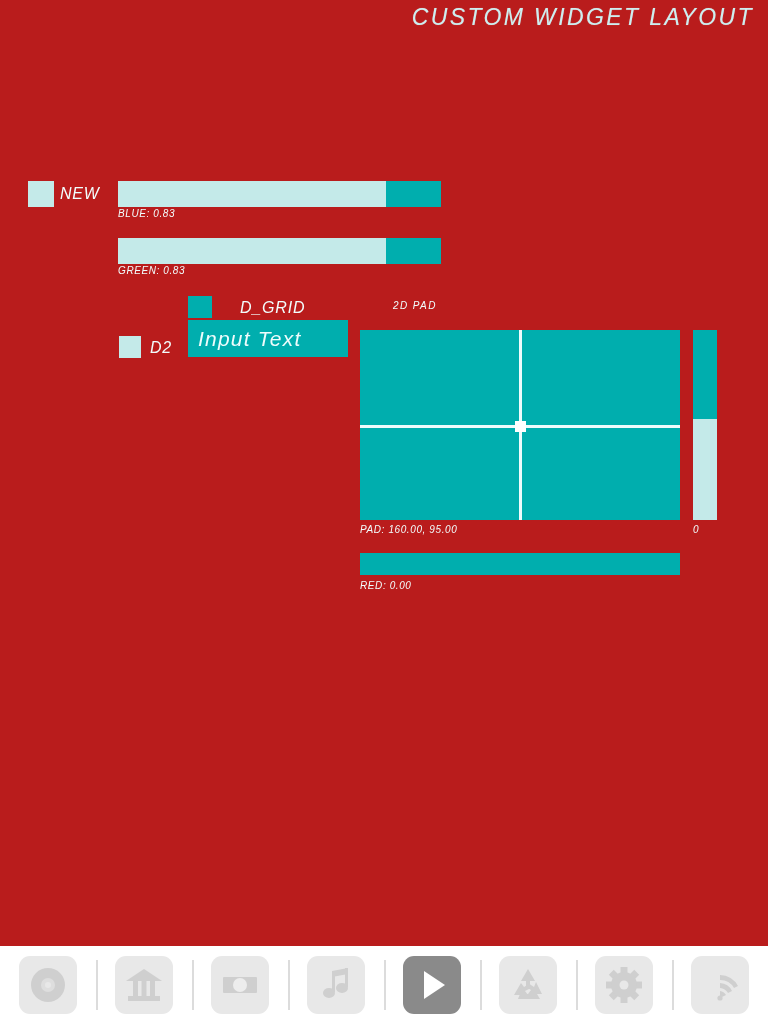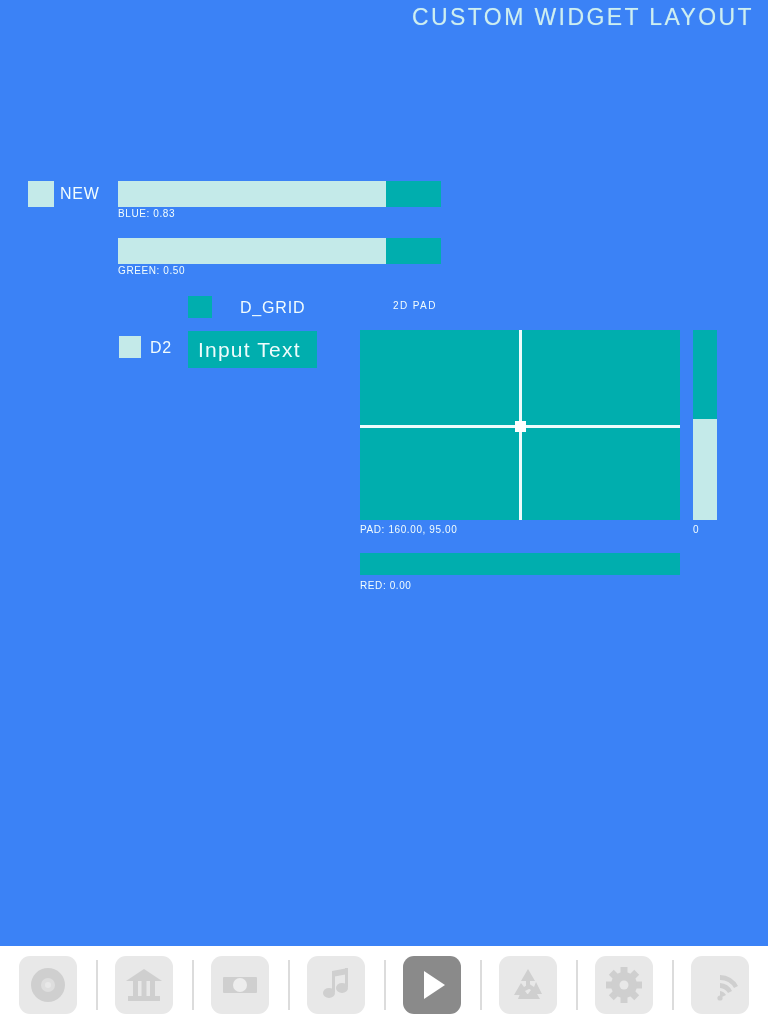--- a/index.html
+++ b/index.html
@@ -15,21 +15,22 @@
     position: relative;
   }
 
   
   #app {
     position: absolute;
     left: 0;
     top: 0;
     width: 768px;
     height: 946px;
-    background: #3b82f6;
+    background: #b91c1c;
+    font-style: italic;
   }
 
   
   #title {
     position: absolute;
     right: 14px;
     top: 4px;
     color: #cdeff0;
     font-size: 23px;
     letter-spacing: 2.4px;
@@ -189,35 +190,35 @@
   </div>
 
   <div class="hslider" style="left:118px; top:181px; width:323px; height:26px;">
     <div class="fill" style="width:83%;"></div>
   </div>
   <div class="wlabel" style="left:118px; top:208px;">BLUE: 0.83</div>
 
   <div class="hslider" style="left:118px; top:238px; width:323px; height:26px;">
     <div class="fill" style="width:83%;"></div>
   </div>
-  <div class="wlabel" style="left:118px; top:265px;">GREEN: 0.50</div>
+  <div class="wlabel" style="left:118px; top:265px;">GREEN: 0.83</div>
 
   <div class="boxwrap" style="left:119px; top:296px; width:60px; height:22px;margin-top:40px;">
     <div class="box on" style="width:22px; height:22px;"></div>
     <div class="boxlabel" style="left:31px; top:3px;">D2</div>
   </div>
 
   <div class="boxwrap" style="left:188px; top:296px; width:110px; height:22px;">
     <div class="box off" style="width:24px; height:22px;"></div>
     <div class="boxlabel" style="left:52px; top:3px;">D_GRID</div>
   </div>
 
   <div class="wlabel" style="left:360px; top:300px; letter-spacing:1.4px;margin-left:33px;">2D PAD</div>
 
-  <div class="textinput" style="left:188px; top:331px; width:129px; height:37px;">Input Text</div>
+  <div class="textinput" style="left:188px; top:320px; width:160px; height:37px;">Input Text</div>
 
   <div id="pad" style="left:360px; top:330px; width:320px; height:190px;">
     <div class="xline" style="top:95px;"></div>
     <div class="yline" style="left:159px;"></div>
     <div class="handle" style="left:155px; top:91px;"></div>
   </div>
   <div class="wlabel" style="left:360px; top:524px;">PAD: 160.00, 95.00</div>
 
   <div class="vslider" style="left:693px; top:330px; width:24px; height:190px;">
     <div class="fill" style="height:53%;"></div>

